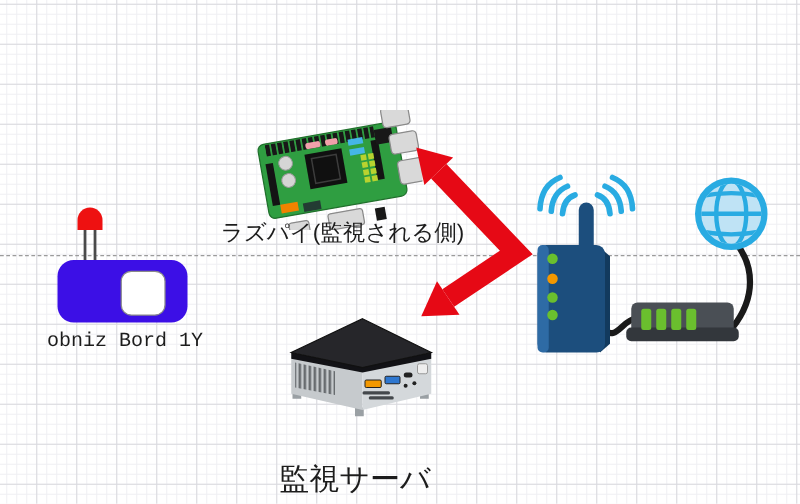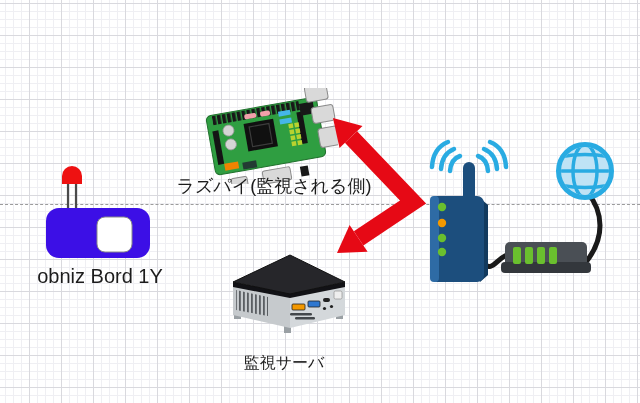--- a/index.html
+++ b/index.html
@@ -13,23 +13,23 @@
       linear-gradient(to bottom, #efeff3 1px, transparent 1px);
     background-size: 32px 32px, 32px 32px, 8px 8px, 8px 8px;
     background-position: 29px 3px, 29px 3px, 5px 3px, 5px 3px;
     font-family:"Liberation Sans","DejaVu Sans",sans-serif;
   }
   .dashed { position:absolute; left:0; top:204px; width:640px; height:0;
     border-top:1.5px dashed #9b9b9b; }
   .ill { position:absolute; }
   .label { position:absolute; color:#1c1c1c; text-align:center; line-height:1.2;
     white-space:nowrap; }
-  .lbl-obniz  { left:24px;  top:264px; width:152px; font-size:20px; }
+  .lbl-obniz  { left:24px;  top:264px; width:152px; font-size:16px;font-family:Liberation Mono, monospace; }
   .lbl-raspi  { left:168px; top:176px; width:212px; font-size:18px; }
-  .lbl-server { left:222px; top:353px; width:124px; font-size:16px; }
+  .lbl-server { left:222px; top:370px; width:124px; font-size:24px; }
   .note { position:absolute; left:368px; top:301px; font-size:19px;
     white-space:nowrap; }
 </style>
 </head>
 <body>
 
 <div id="canvas">
 
   <div class="dashed"></div>
 

